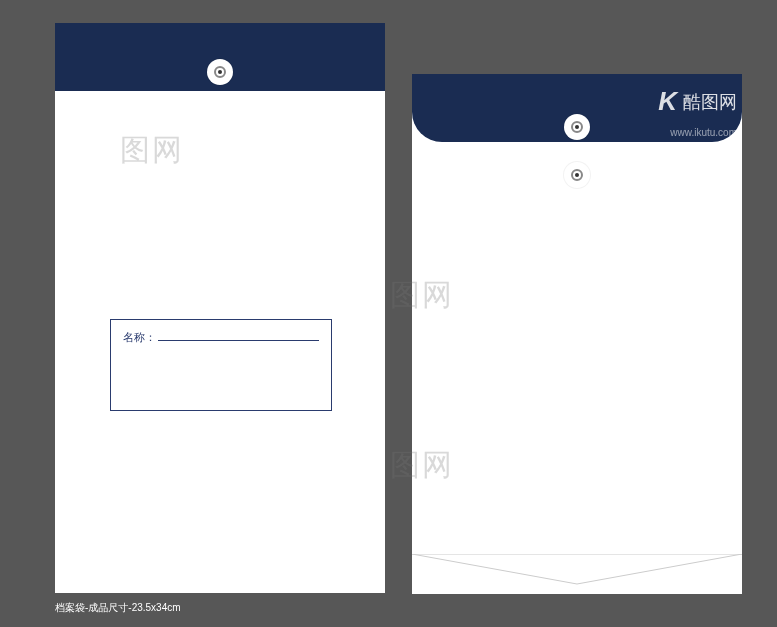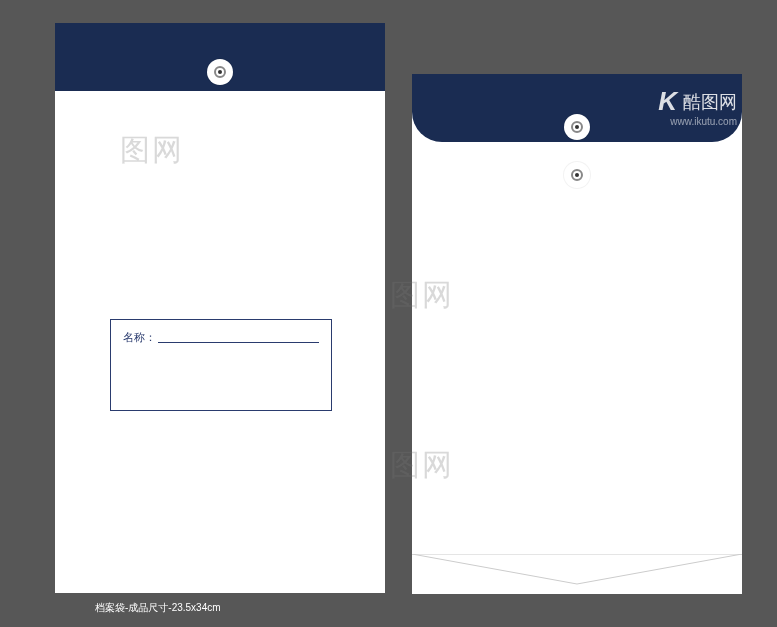--- a/index.html
+++ b/index.html
@@ -80,21 +80,21 @@
       top: 296px;
       width: 222px;
       height: 92px;
       border: 1.5px solid #2a3b6e;
       padding: 10px 12px;
       font-size: 11px;
       color: #2a3b6e;
     }
     .info-row {
       display: flex;
-      align-items: center;
+      align-items: flex-start;
       margin-bottom: 10px;
     }
     .info-label { white-space: nowrap; }
     .info-line {
       flex: 1;
       border-bottom: 1px solid #2a3b6e;
       margin-left: 2px;
       height: 11px;
     }
     .bottom-flap {
@@ -104,21 +104,20 @@
       width: 100%;
       height: 40px;
     }
     .bottom-flap svg { display: block; }
     .caption {
       position: absolute;
       left: 55px;
       bottom: 12px;
       font-size: 10px;
       color: #fff;
-      margin-left: 40px;
     }
     .watermark {
       position: absolute;
       font-size: 30px;
       color: rgba(120,120,120,0.28);
       font-weight: 300;
       letter-spacing: 2px;
       pointer-events: none;
     }
     .wm-logo {
@@ -136,21 +135,21 @@
       right: 40px;
       top: 90px;
       font-size: 18px;
       color: rgba(255,255,255,0.85);
       pointer-events: none;
       text-align: right;
     }
     .wm-url {
       position: absolute;
       right: 40px;
-      top: 116px;
+      top: 127px;
       font-size: 10px;
       color: rgba(255,255,255,0.55);
       pointer-events: none;
     }
   </style>
 </head>
 <body>
 
 <div class="envelope env-front">
   <div class="flap-front">

